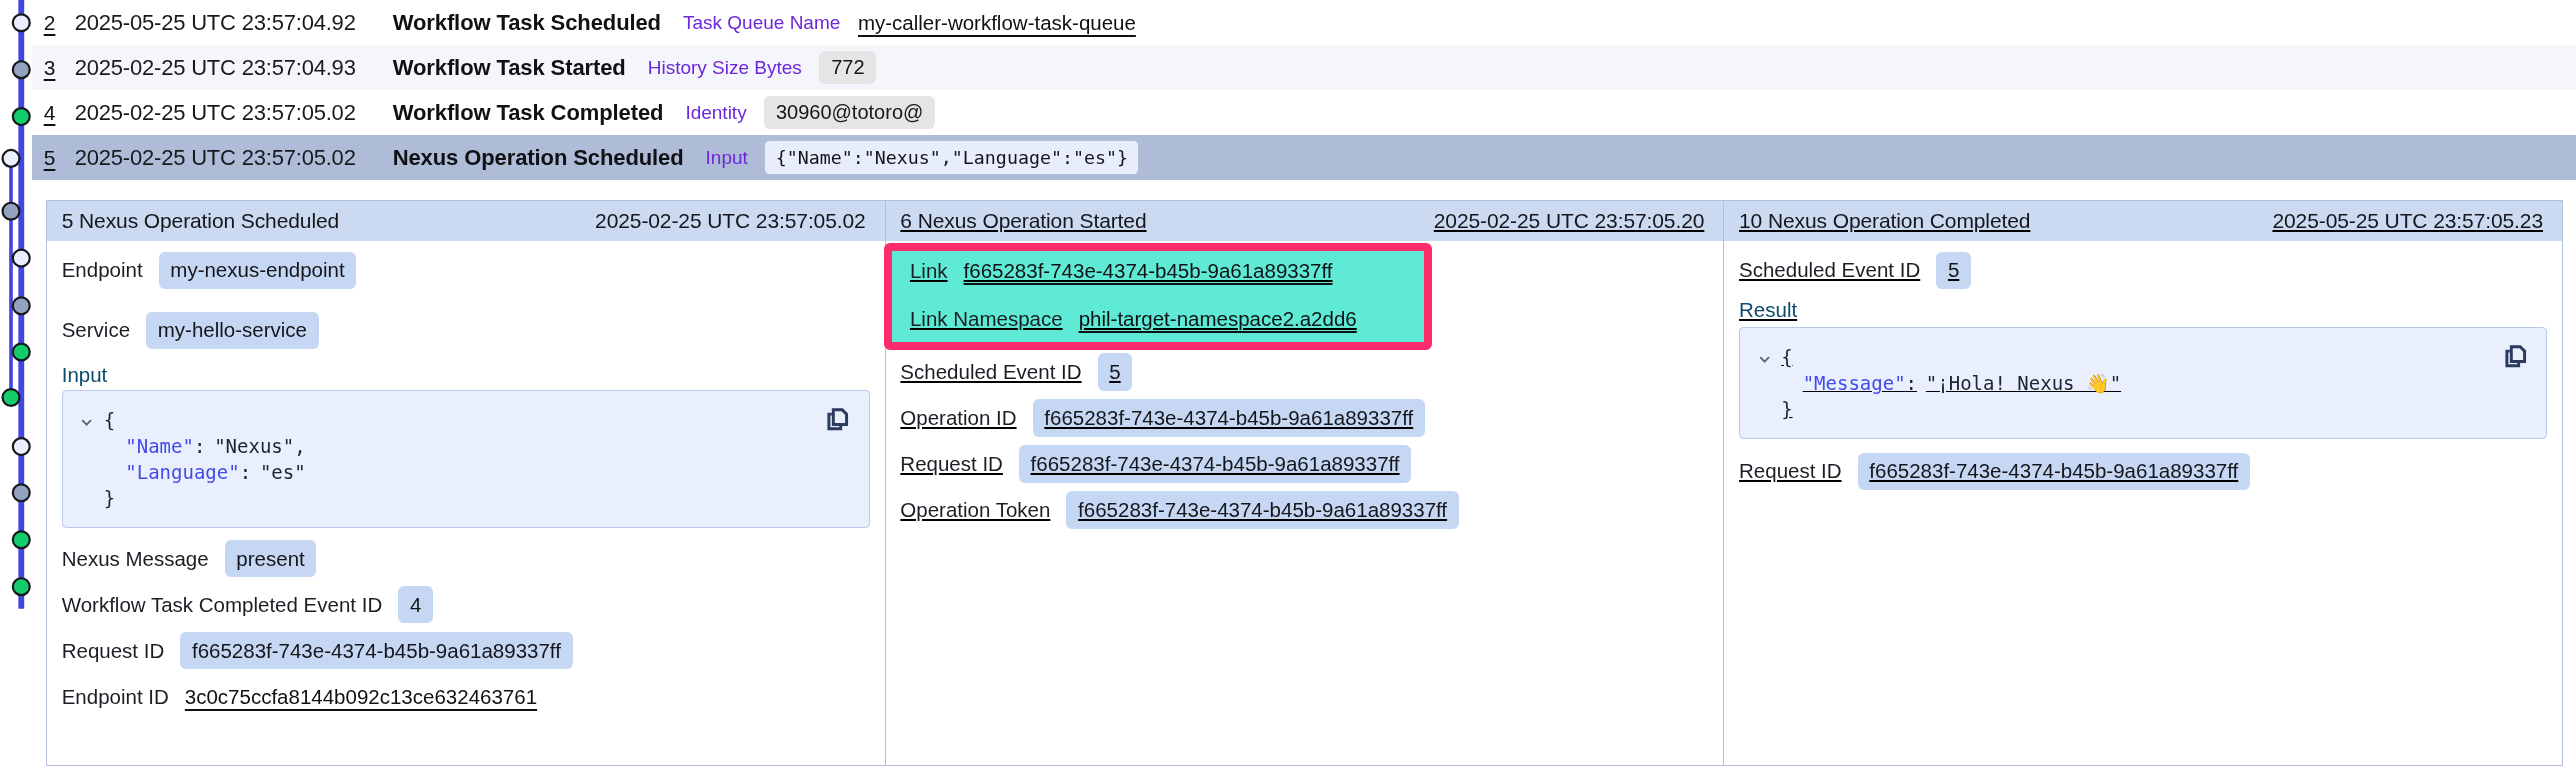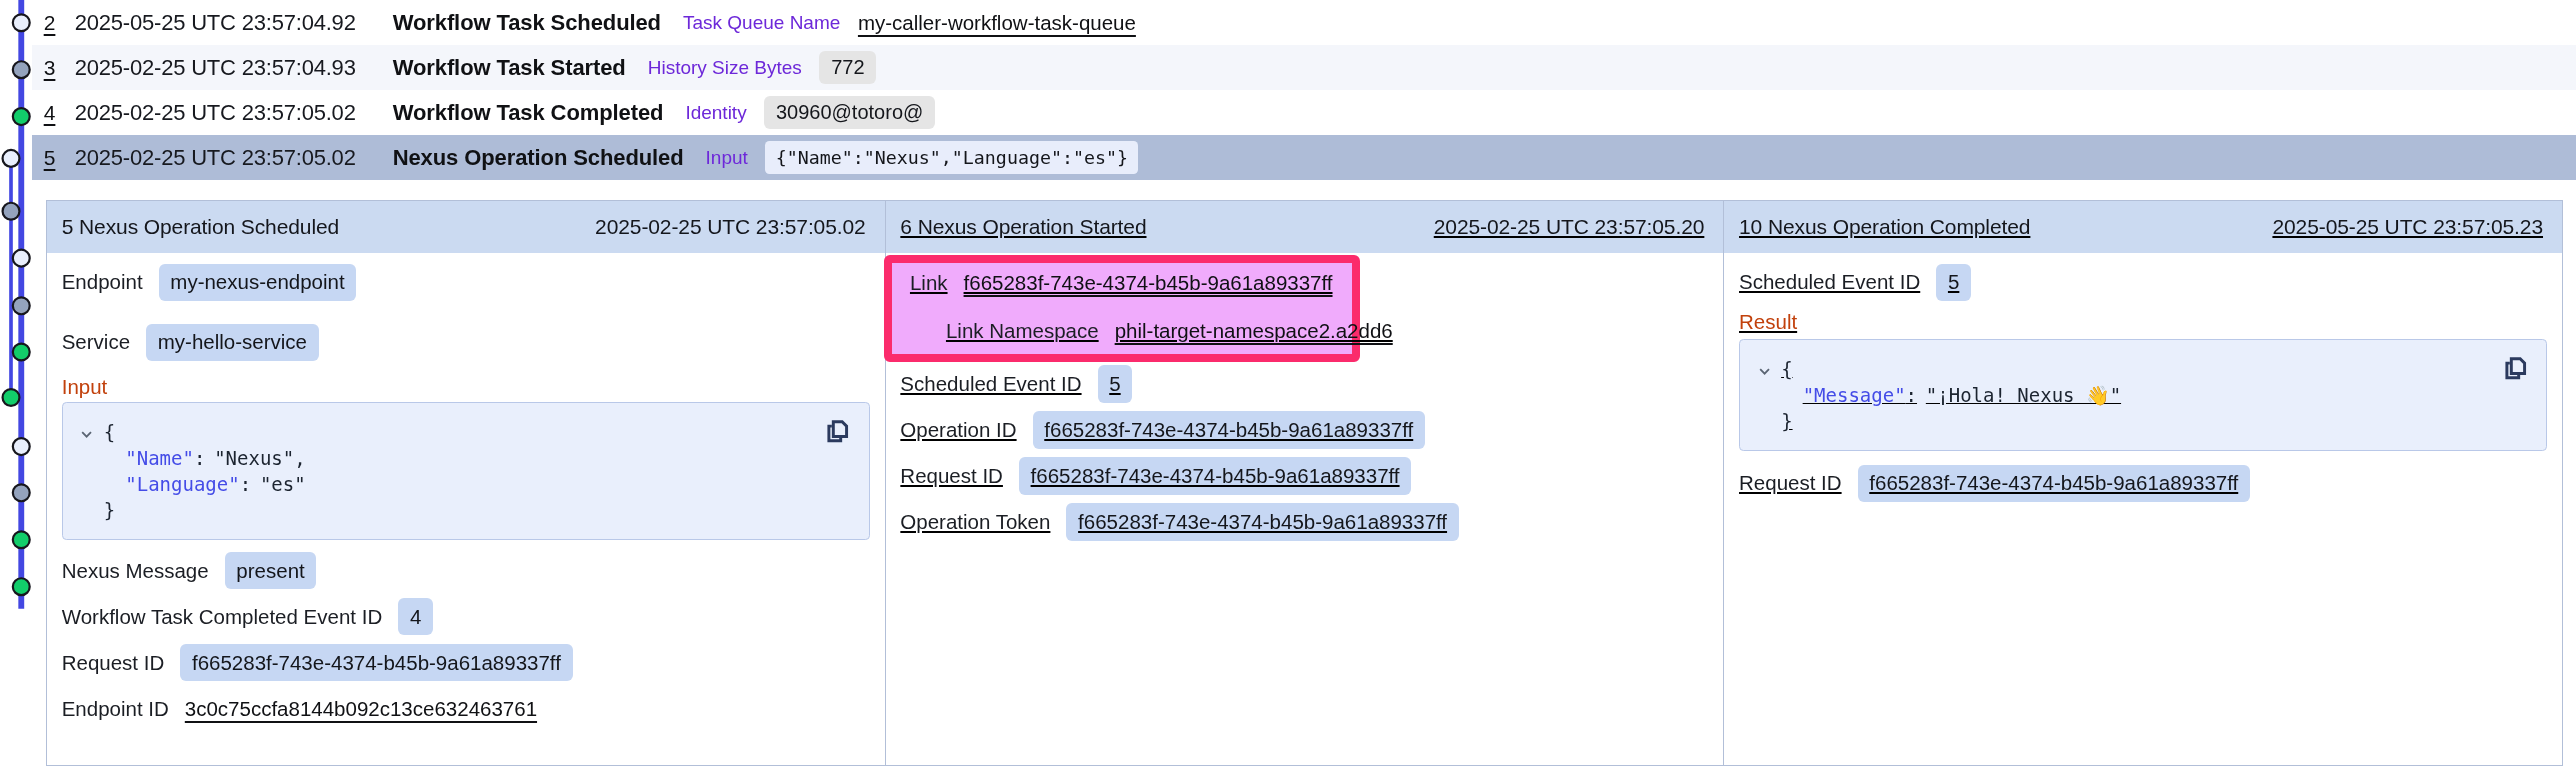--- a/index.html
+++ b/index.html
@@ -23,49 +23,49 @@
            text-decoration-thickness:1.8px; text-underline-offset:5.1px; cursor:pointer; white-space:nowrap; }
   .badge { background:#e5e5e5; border-radius:5.9px; padding:5.1px 11.7px; font-size:20px; color:#14161b; white-space:nowrap; }
   .code-badge { background:#e8edfb; border-radius:4.4px; padding:5.9px 10.3px; font-family:"DejaVu Sans Mono", monospace;
                 font-size:18.3px; color:#14161b; white-space:nowrap; }
 
   
   .panels { position:absolute; left:46px; top:200px; width:2517px; height:566px; display:flex;
             border:1.5px solid #b2bfd8; box-sizing:border-box; background:#ffffff; }
   .panel { flex:1 1 0; min-width:0; display:flex; flex-direction:column; box-sizing:border-box; }
   .panel + .panel { border-left:1.5px solid #b2bfd8;text-decoration:underline; }
-  .phead { flex:none; height:52px; background:#cbdaf1; display:flex; align-items:center; justify-content:space-between;
+  .phead { flex:none; height:40px; background:#cbdaf1; display:flex; align-items:center; justify-content:space-between;
            padding:0 19px 0 14.7px; }
   .ptitle { font-size:21px; color:#14161c; letter-spacing:-0.1px; }
   .ptime  { font-size:21px; color:#14161c; letter-spacing:-0.1px; }
   .pbody { padding:0 14.7px; flex:1 1 auto; }
 
   .frow { height:32px; display:flex; align-items:center; gap:16px; }
   .flabel { font-size:20.5px; color:#1b1e24; white-space:nowrap; }
   .fbadge { background:#c6d7f3; border-radius:5.9px; padding:6.6px 11.7px; font-size:20.5px; color:#14161b; white-space:nowrap; }
   .flink { font-size:20.5px; font-weight:500; color:#101114; text-decoration:underline;
            text-decoration-thickness:1.8px; text-underline-offset:5.1px; cursor:pointer; white-space:nowrap; }
-  .sublabel { height:22px; font-size:20.5px; color:#c2410c; display:flex; align-items:center; }
+  .sublabel { height:22px; font-size:20.5px; color:#0c4a6e; display:flex; align-items:center; }
 
   .codeblock { position:relative; background:#e9effc; border:1.5px solid #b9c8e8; border-radius:4.4px;
                padding:16px 20.5px 16px 17.6px; font-family:"DejaVu Sans Mono", monospace; font-size:19px; color:#1c2430;
                box-sizing:border-box; }
   .cline { line-height:26px; white-space:pre; }
   .cline.ind { padding-left:45px; }
   .cline.close { padding-left:23.5px; }
   .jkey { color:#444ce7; }
   .jpunct { margin-right:8.8px; }
   .chev { display:inline-block; width:23.5px; }
   .copy-btn { position:absolute; top:14.7px; right:17.6px; width:28px; height:28px; cursor:pointer; }
 
   
-  .hlbox { margin-top:1.5px; margin-left:-16px; width:476px; box-sizing:border-box;
-           border:8.8px solid #fb2b6c; border-radius:5.9px; background:#f0abfc; padding:5.9px 0 8.8px 17.6px; }
+  .hlbox { margin-top:1.5px; margin-left:-16px; width:548px; box-sizing:border-box;
+           border:8.8px solid #fb2b6c; border-radius:5.9px; background:#5eead4; padding:5.9px 0 8.8px 17.6px; }
   .hlbox .frow { height:29px; }
-  .hlbox .frow + .frow { margin-top:19px;margin-left:36px; }
+  .hlbox .frow + .frow { margin-top:19px; }
 </style>
 </head>
 <body>
 
 <div class="stage">
 
   <svg class="timeline" width="44" height="616" viewBox="0 0 60 840">
       <line x1="29" x2="29" y1="0" y2="830" stroke="#4347e2" stroke-width="8"></line>
       <line x1="15" x2="15" y1="216" y2="542" stroke="#4347e2" stroke-width="5"></line>
       <line x1="15" x2="29" y1="542" y2="542" stroke="#4347e2" stroke-width="5"></line>

